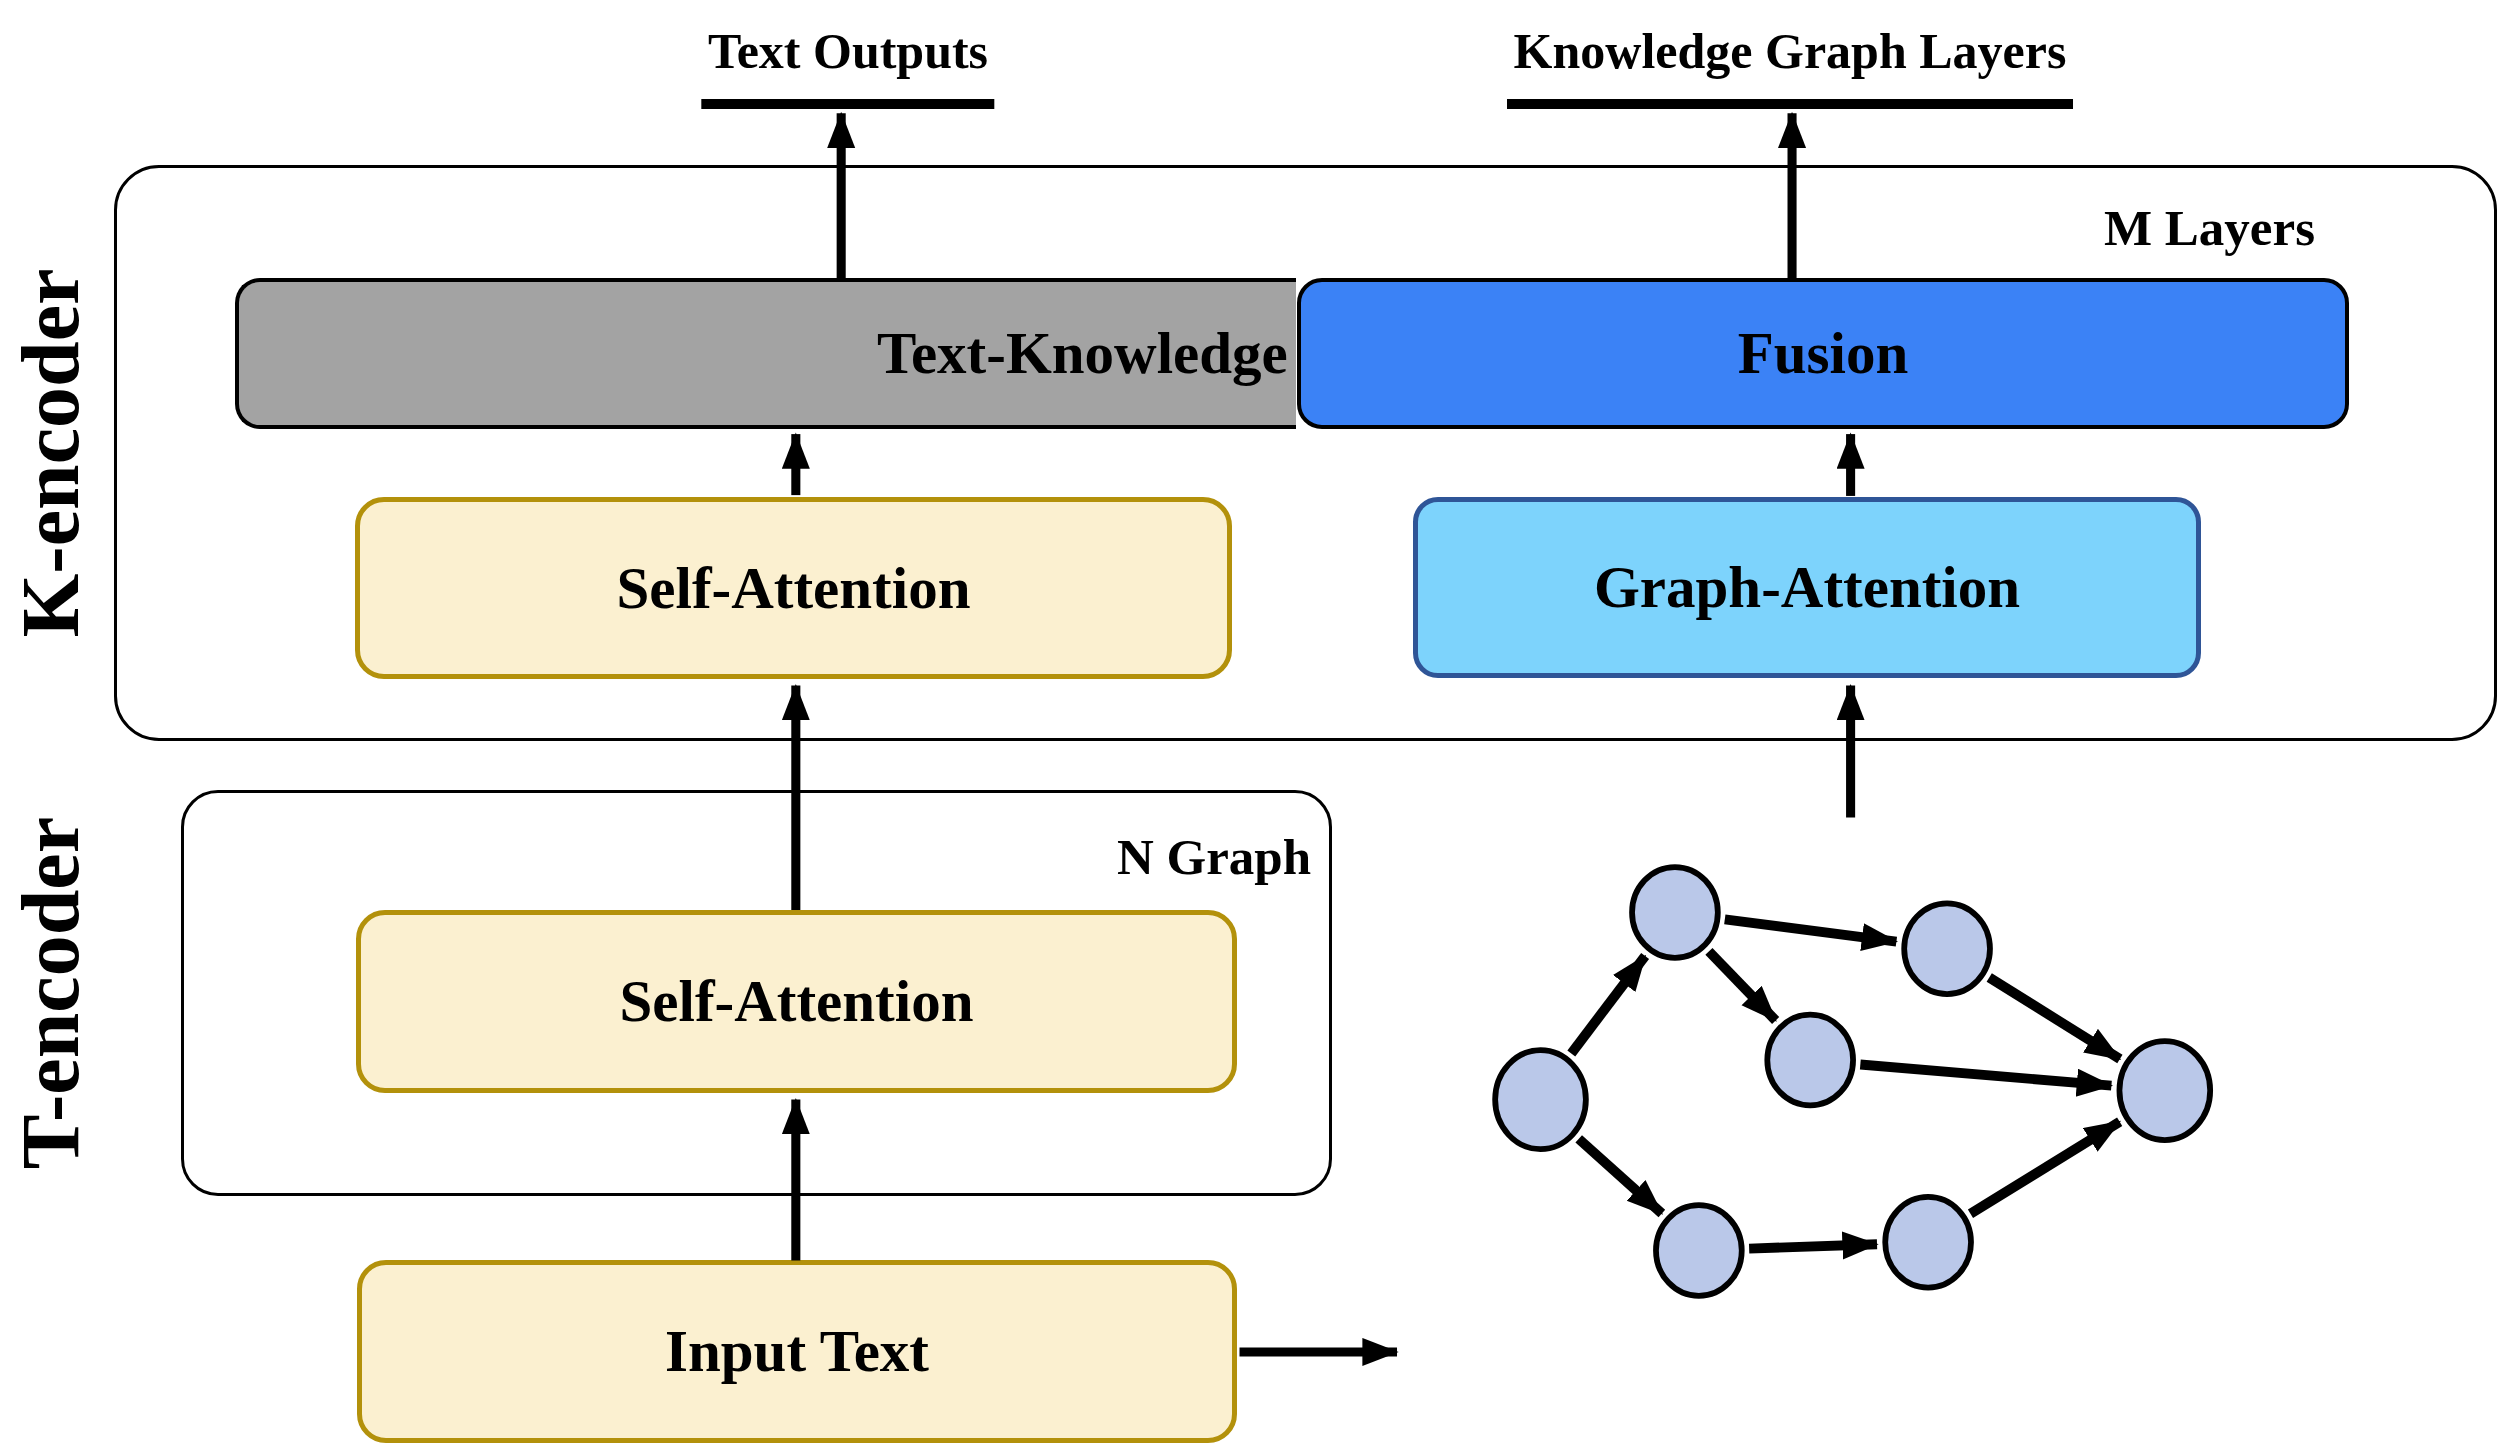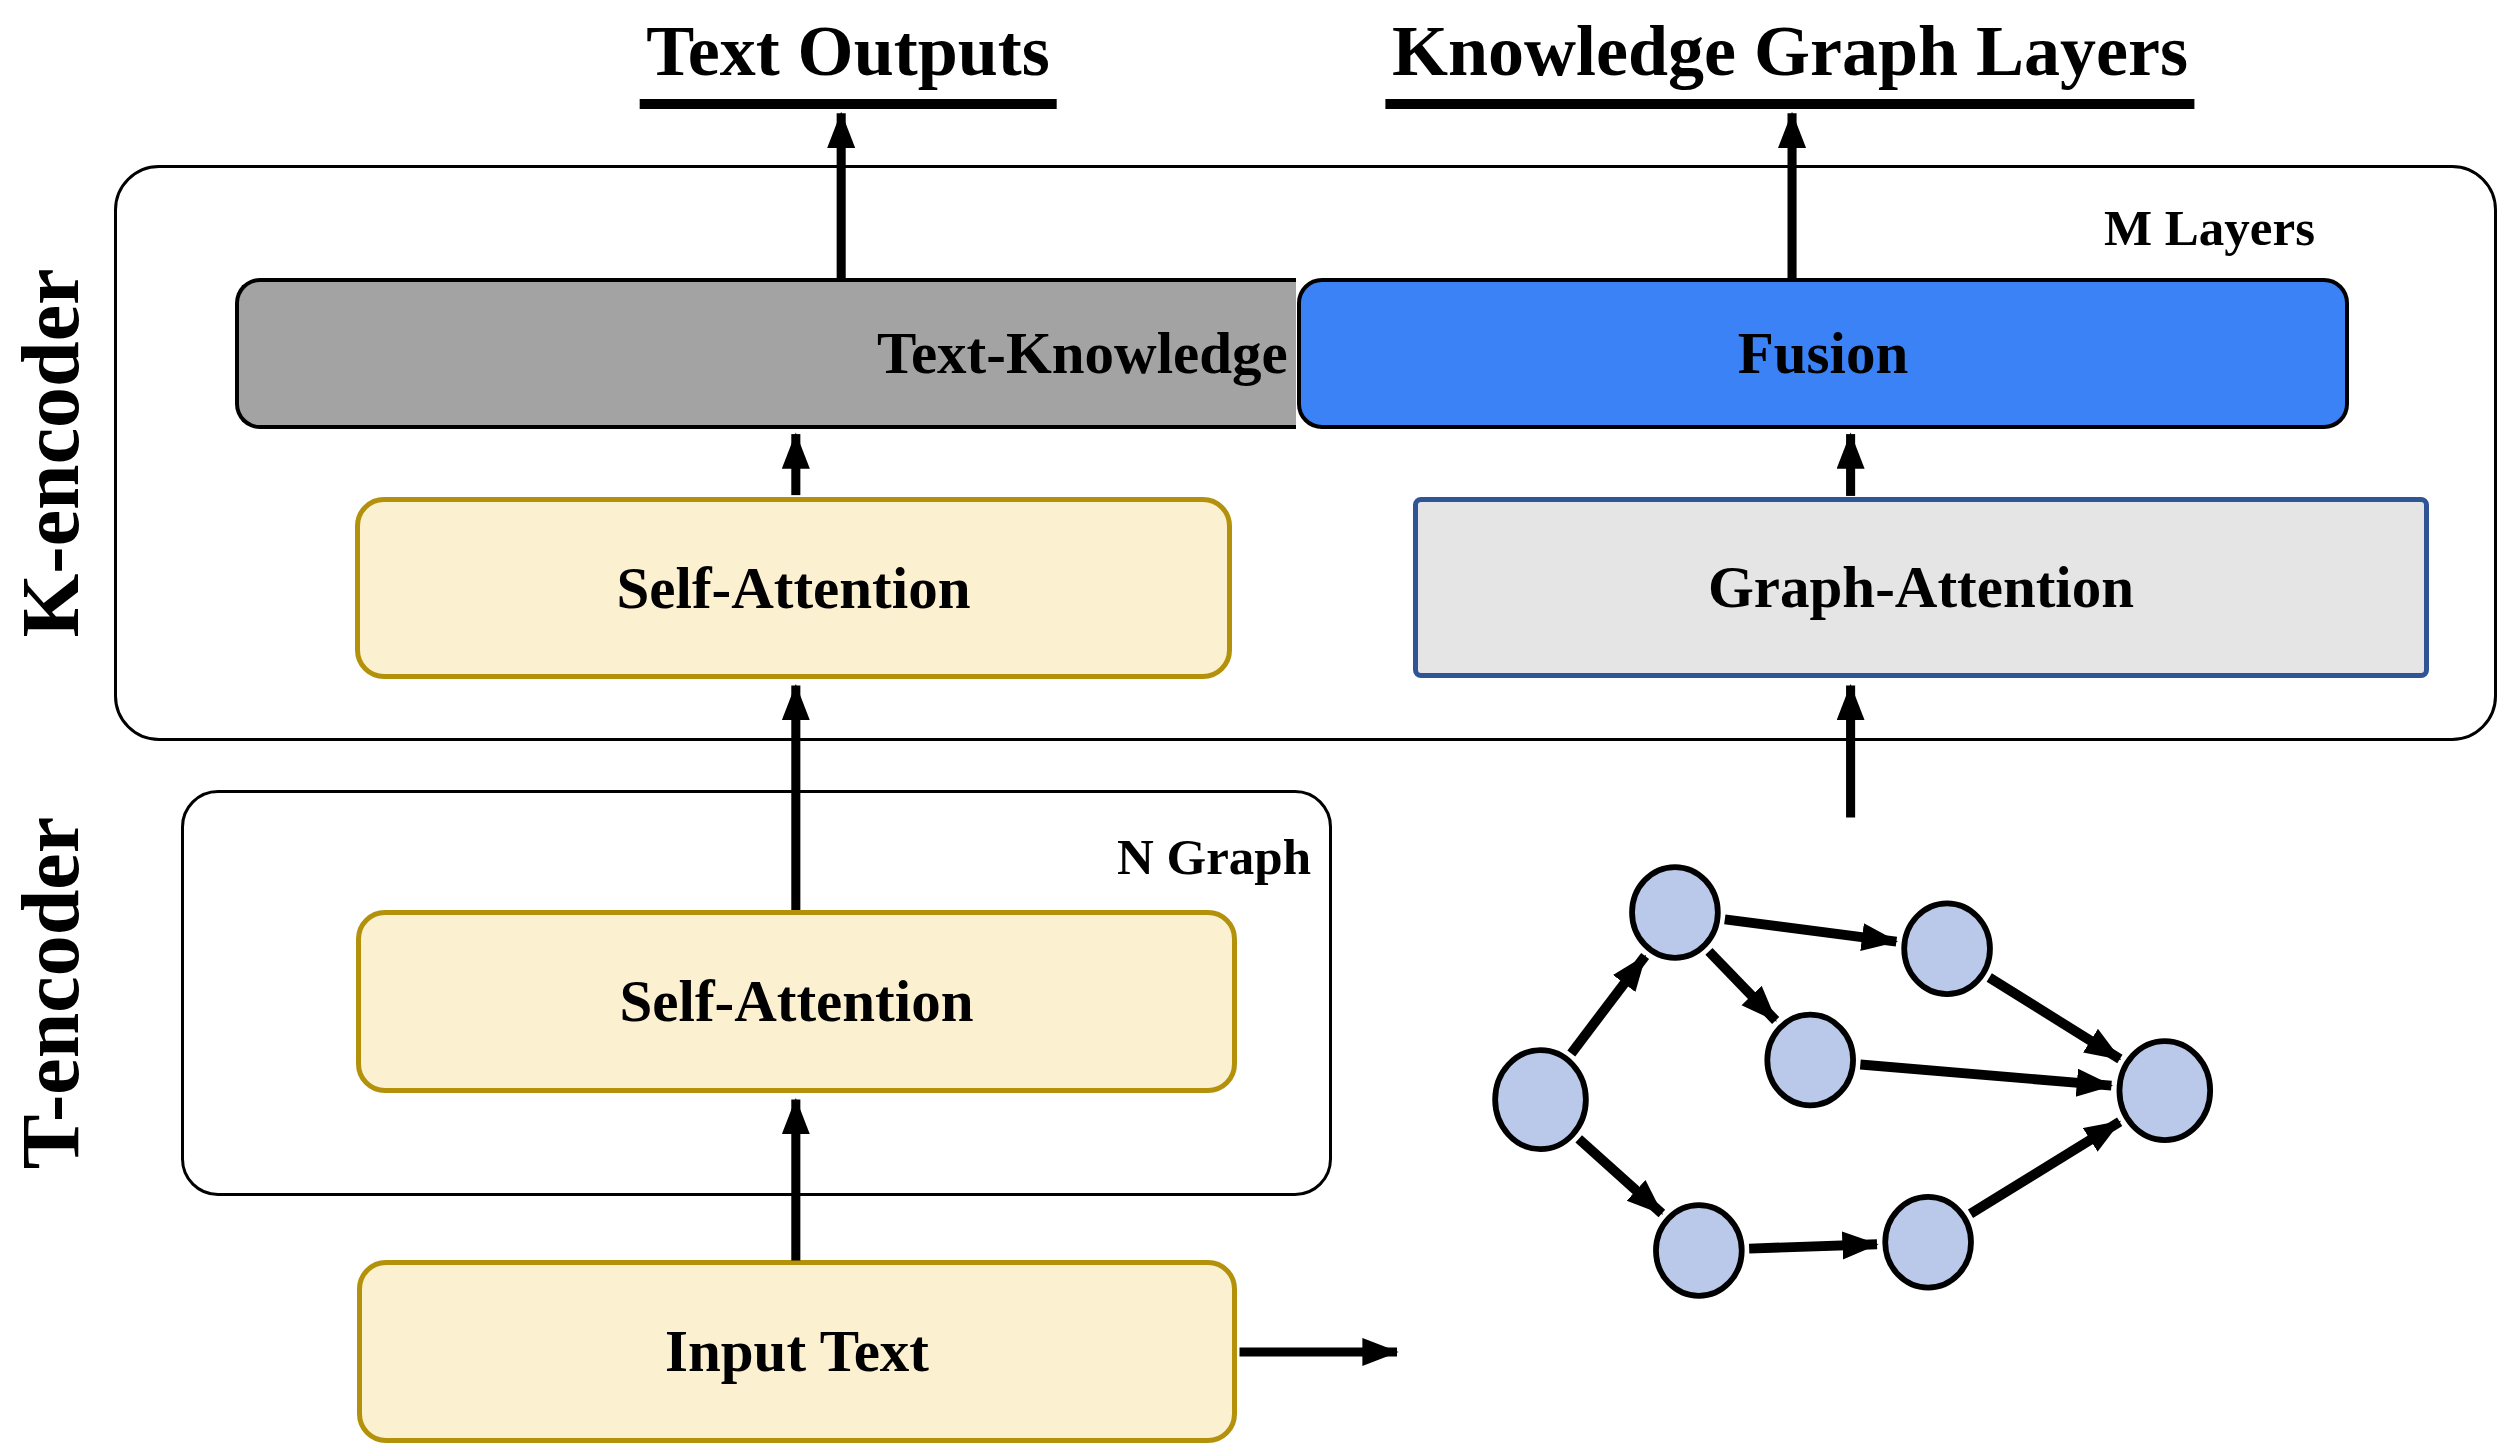--- a/index.html
+++ b/index.html
@@ -2,21 +2,21 @@
 <html style="font-size:13px"><head>
 <meta charset="utf-8">
 <style>
   html,body{margin:0;padding:0;background:#ffffff;}
   body{width:2512px;height:1457px;position:relative;overflow:hidden;
        font-family:"Liberation Serif","DejaVu Serif",serif;font-weight:700;color:#000;}
   .canvas{position:absolute;inset:0;}
 
   
   .title{position:absolute;transform:translateX(-50%);white-space:nowrap;
-         font-size:72px;line-height:79px;padding:0 6.6px 8.2px 6.6px;border-bottom:10.7px solid #000;}
+         font-size:50px;line-height:79px;padding:0 6.6px 8.2px 6.6px;border-bottom:10.7px solid #000;}
   .title.t1{left:848px;top:11.5px;}
   .title.t2{left:1790px;top:11.5px;}
 
   
   .outerbox{position:absolute;box-sizing:border-box;border:3.3px solid #000;background:transparent;}
   .kbox{left:114px;top:165px;width:2383px;height:576px;border-radius:45px;}
   .tbox{left:181px;top:790px;width:1151px;height:406px;border-radius:37px;}
 
   
   .vlabel{position:absolute;white-space:nowrap;font-size:82px;line-height:82px;
@@ -32,22 +32,22 @@
   
   .block{position:absolute;box-sizing:border-box;display:flex;align-items:center;
          justify-content:center;white-space:nowrap;font-size:59px;}
   .bar-yellow{left:235px;top:278px;width:1061px;height:151px;background:#a3a3a3;
               border:4.1px solid #000;border-radius:25px 0 0 25px;border-right:none;
               justify-content:flex-end;padding-right:8.2px;}
   .fusion{left:1297px;top:278px;width:1052px;height:151px;background:#3b82f6;
           border:4.1px solid #000;border-radius:25px;}
   .sak{left:355px;top:497px;width:877px;height:182px;background:#FBF0D0;
        border:5px solid #B3910B;border-radius:29px;}
-  .gat{left:1413px;top:497px;width:1016px;height:181px;background:#e5e5e5;
-       border:5px solid #2F5597;border-radius:8px;}
+  .gat{left:1413px;top:497px;width:788px;height:181px;background:#7dd3fc;
+       border:5px solid #2F5597;border-radius:25px;}
   .sat{left:356px;top:910px;width:881px;height:183px;background:#FBF0D0;
        border:5px solid #B3910B;border-radius:29px;}
   .inp{left:357px;top:1260px;width:880px;height:183px;background:#FBF0D0;
        border:5px solid #B3910B;border-radius:29px;}
 
   
   .dashbox{position:absolute;left:1398px;top:818px;width:900px;height:622px;
            box-sizing:border-box;border:5px dashed #000;border-radius:45px;}
   .kglabel{position:absolute;left:0;bottom:18px;width:100%;text-align:center;
            font-size:71px;white-space:nowrap;}

